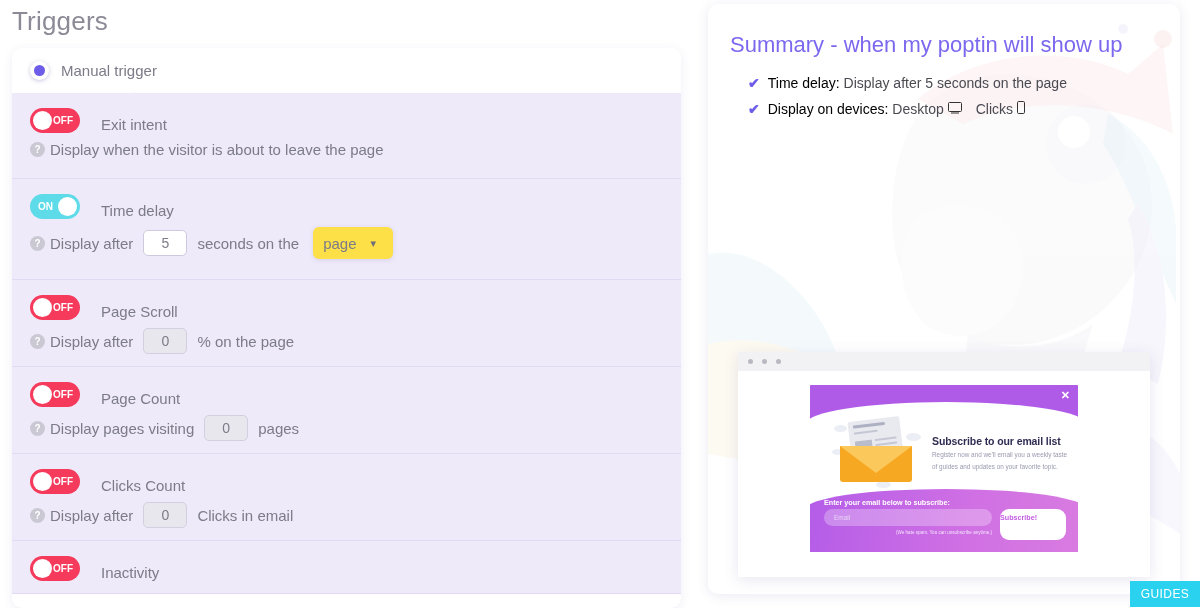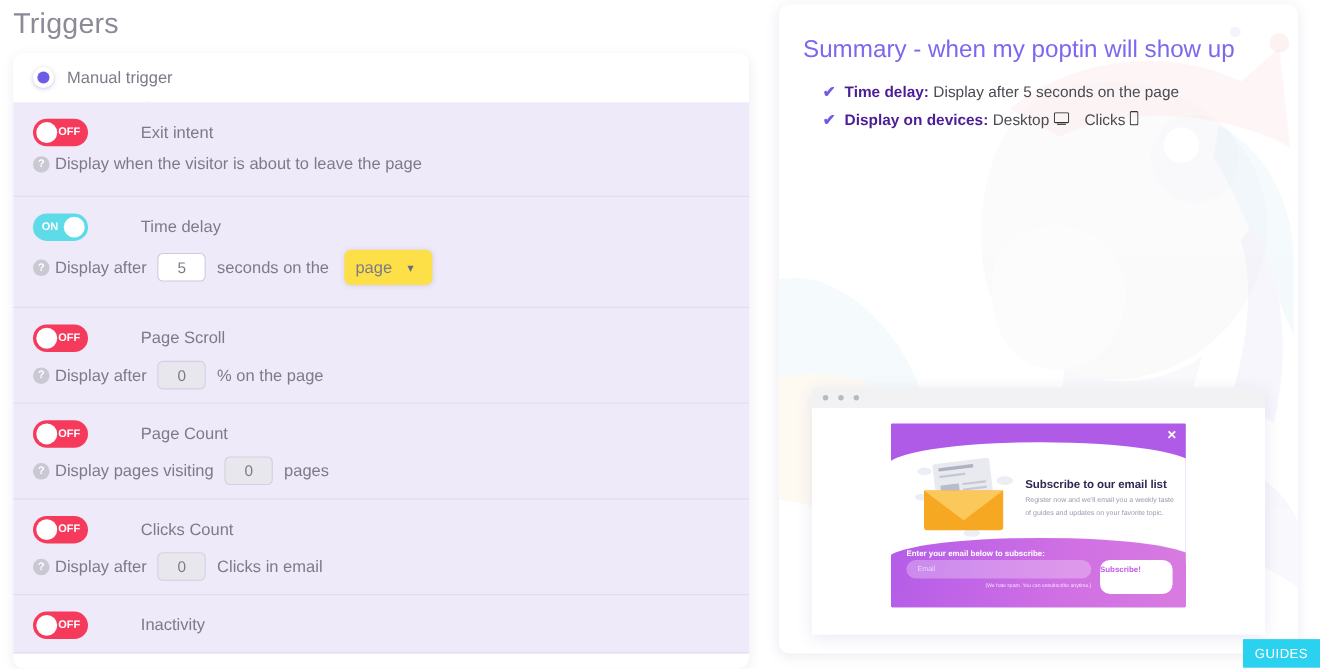--- a/index.html
+++ b/index.html
@@ -43,35 +43,35 @@
   .notch {
     position: absolute; left: 113px; top: 44px;
     width: 0; height: 0; border-left: 9px solid transparent;
     border-right: 9px solid transparent; border-bottom: 9px solid #efeaf9;
   }
 
   .triggers-body { background: #efeaf9; position: relative; }
 
   .trigger-row { position: relative; padding: 14px 0 12px 18px; border-bottom: 1px solid #e2daf3; }
   .trigger-row.tall { padding-bottom: 20px; }
-  .trigger-line1 { display: flex; align-items: center; height: 26px; gap: 13px; }
+  .trigger-line1 { display: flex; align-items: flex-end; height: 26px; }
   .trigger-line2 { display: flex; align-items: center; margin-top: 8px; }
 
   
   .toggle { width: 50px; height: 25px; border-radius: 13px; position: relative; flex: none; cursor: pointer; }
   .toggle.off { background: #f53a5c; }
   .toggle.on  { background: #5ddbe8; }
   .knob { position: absolute; top: 3px; width: 19px; height: 19px; border-radius: 50%; background: #fff; }
   .toggle.off .knob { left: 3px; }
   .toggle.on  .knob { right: 3px; }
   .tgl-text { position: absolute; top: 0; height: 25px; line-height: 25px; font-size: 10px; font-weight: bold; color: #fff; }
   .toggle.off .tgl-text { right: 7px; }
   .toggle.on  .tgl-text { left: 8px; }
 
-  .trigger-name { margin-left: 35px; font-size: 15px; color: #7c7b88; }
+  .trigger-name { margin-left: 21px; font-size: 15px; color: #7c7b88; }
 
   .qmark {
     width: 15px; height: 15px; border-radius: 50%; background: #c9c8d3;
     color: #fff; font-size: 10px; font-weight: bold; text-align: center; line-height: 15px;
     flex: none; margin-right: 5px;
   }
   .desc-text { font-size: 15px; color: #7c7b88; white-space: nowrap; }
 
   .num-input {
     width: 44px; height: 26px; margin: 0 10px; border-radius: 5px;
@@ -98,21 +98,21 @@
   }
   .bg-art { position: absolute; inset: 0; overflow: hidden; pointer-events: none; }
 
   .summary-title {
     position: absolute; left: 22px; top: 28px;
     font-size: 22px; color: #7b68ee; font-weight: 400;
   }
   .sum-list { position: absolute; left: 40px; top: 68px; }
   .sum-item { display: flex; align-items: center; height: 22px; margin-bottom: 4px; }
   .check { color: #6c5ce7; font-size: 14px; font-weight: bold; margin-right: 8px; }
-  .sum-bold { font-size: 14px; font-weight: bold; color: #4c1d95; }
+  .sum-bold { font-size: 14px; font-weight: normal; color: #000000; }
   .sum-rest { font-size: 14px; color: #4a4a52; margin-left: 4px; }
   .dev-ic { font-size: 14px; color: #333; margin: 0 10px 0 4px; }
 
   
   .browser {
     position: absolute; left: 30px; top: 348px; width: 412px; height: 225px;
     background: #fff; box-shadow: 0 3px 14px rgba(90,80,160,.14);
   }
   .browser-bar { height: 19px; background: #f2f2f4; display: flex; align-items: center; padding-left: 10px; gap: 9px; }
   .bdot { width: 5px; height: 5px; border-radius: 50%; background: #b9b9c2; }

